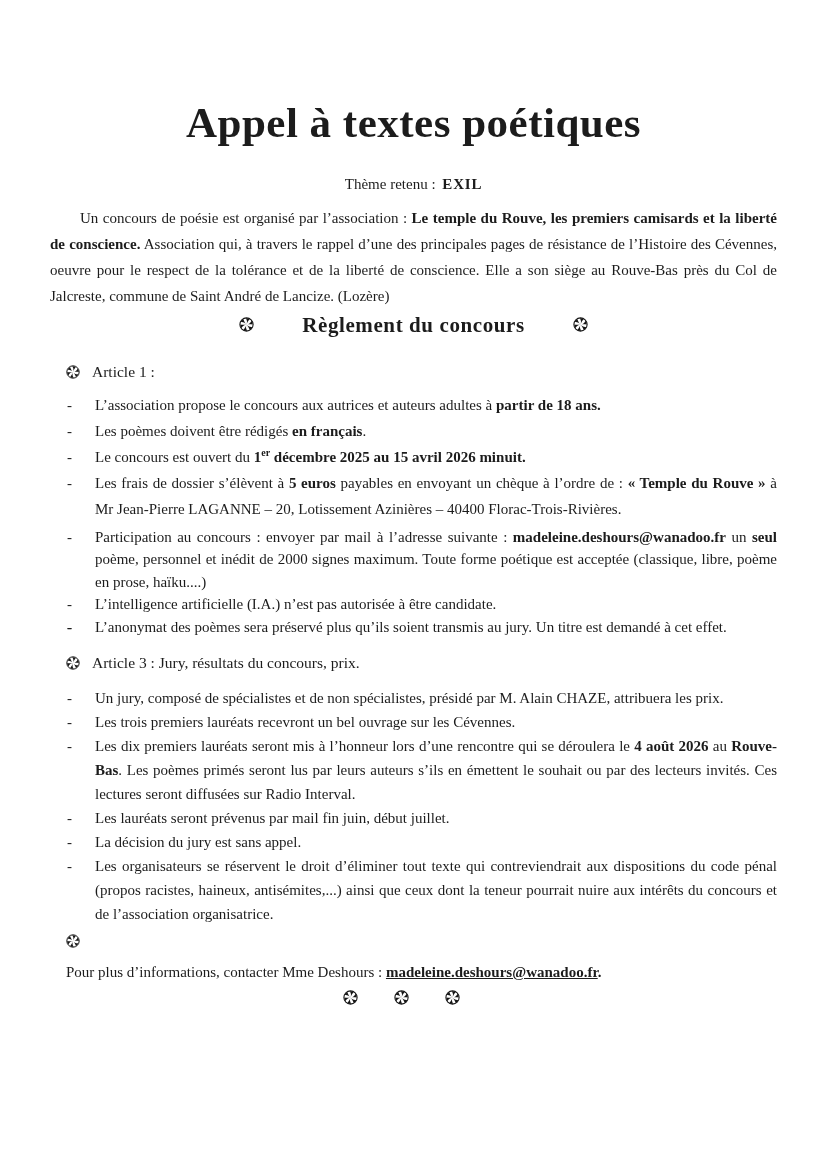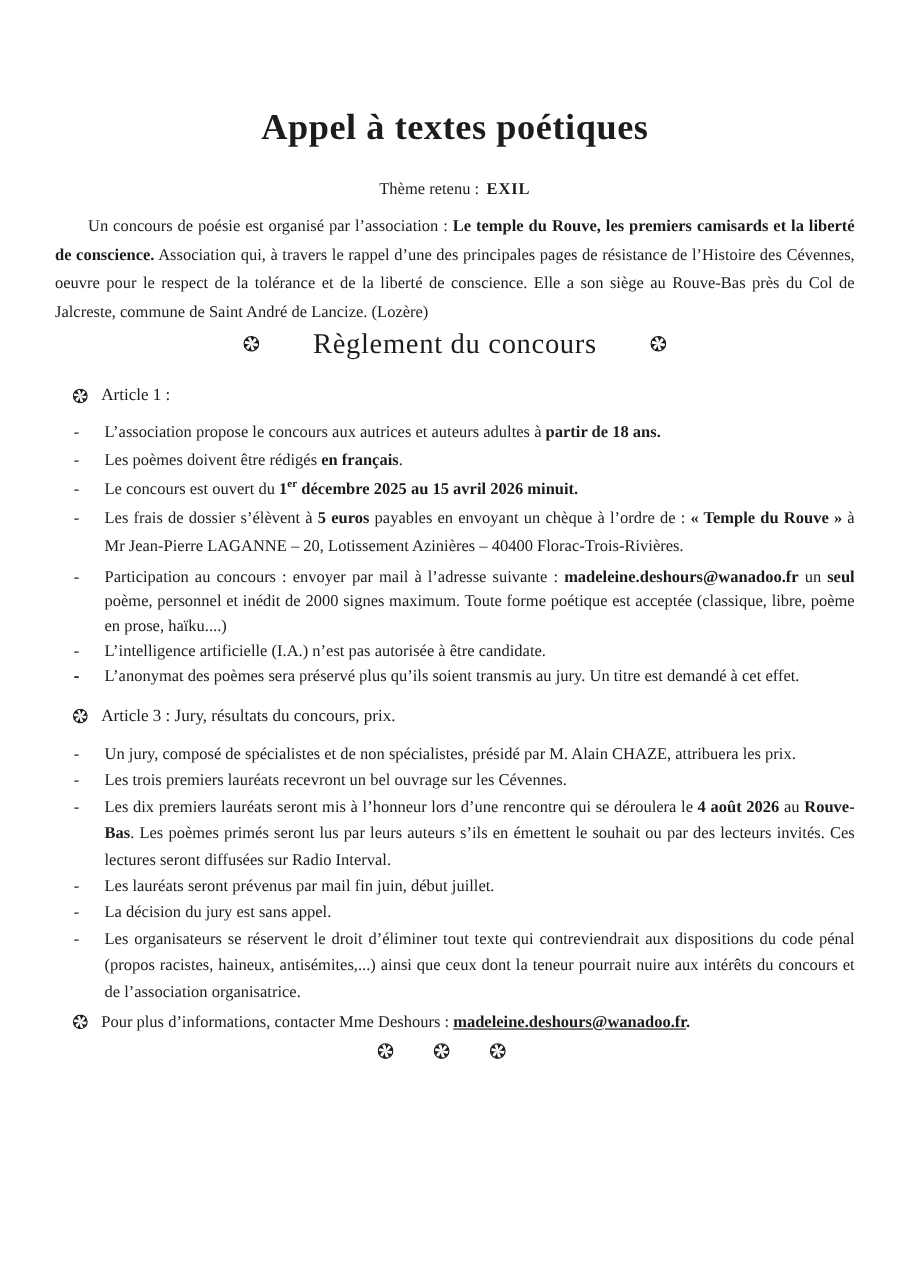--- a/index.html
+++ b/index.html
@@ -6,21 +6,21 @@
   body {
     width: 827px; height: 1169px;
     font-family: "Liberation Serif", "DejaVu Serif", serif;
     color: #1c1c1c;
   }
   .page { padding: 0 50px; }
 
   h1.title {
     margin: 97px 0 0 0;
     text-align: center;
-    font-size: 33px;
+    font-size: 43px;
     font-weight: bold;
     letter-spacing: 0.5px;
     line-height: 1.2;
   }
   .theme {
     margin-top: 22px;
     text-align: center;
     font-size: 15px;
     line-height: 26px;
   }
@@ -41,22 +41,22 @@
 
   .reglement {
     margin-top: 2px;
     display: flex;
     align-items: center;
     justify-content: center;
     gap: 48px;
     line-height: 28px;
   }
   .reglement .hd {
-    font-size: 26px;
-    font-weight: normal;
+    font-size: 21px;
+    font-weight: bold;
     letter-spacing: 0.6px;
   }
 
   .article-head {
     display: flex;
     align-items: center;
     gap: 12px;
     padding-left: 16px;
     font-size: 15.5px;
     font-weight: normal;
@@ -90,20 +90,21 @@
   sup { font-size: 10px; line-height: 0; margin-top: 16px; }
 
   .footer-line {
     margin-top: 4px;
     display: flex;
     align-items: flex-start;
     gap: 12px;
     padding-left: 16px;
     font-size: 15px;
     line-height: 24px;
+    flex-direction: column;
   }
   .footer-line .email { color: inherit; cursor: pointer; }
   .footer-line .swirl { margin-top: 4px; }
 
   .swirl-row {
     margin-top: 6px;
     display: flex;
     justify-content: center;
     gap: 36px;
     transform: translateX(-12px);

